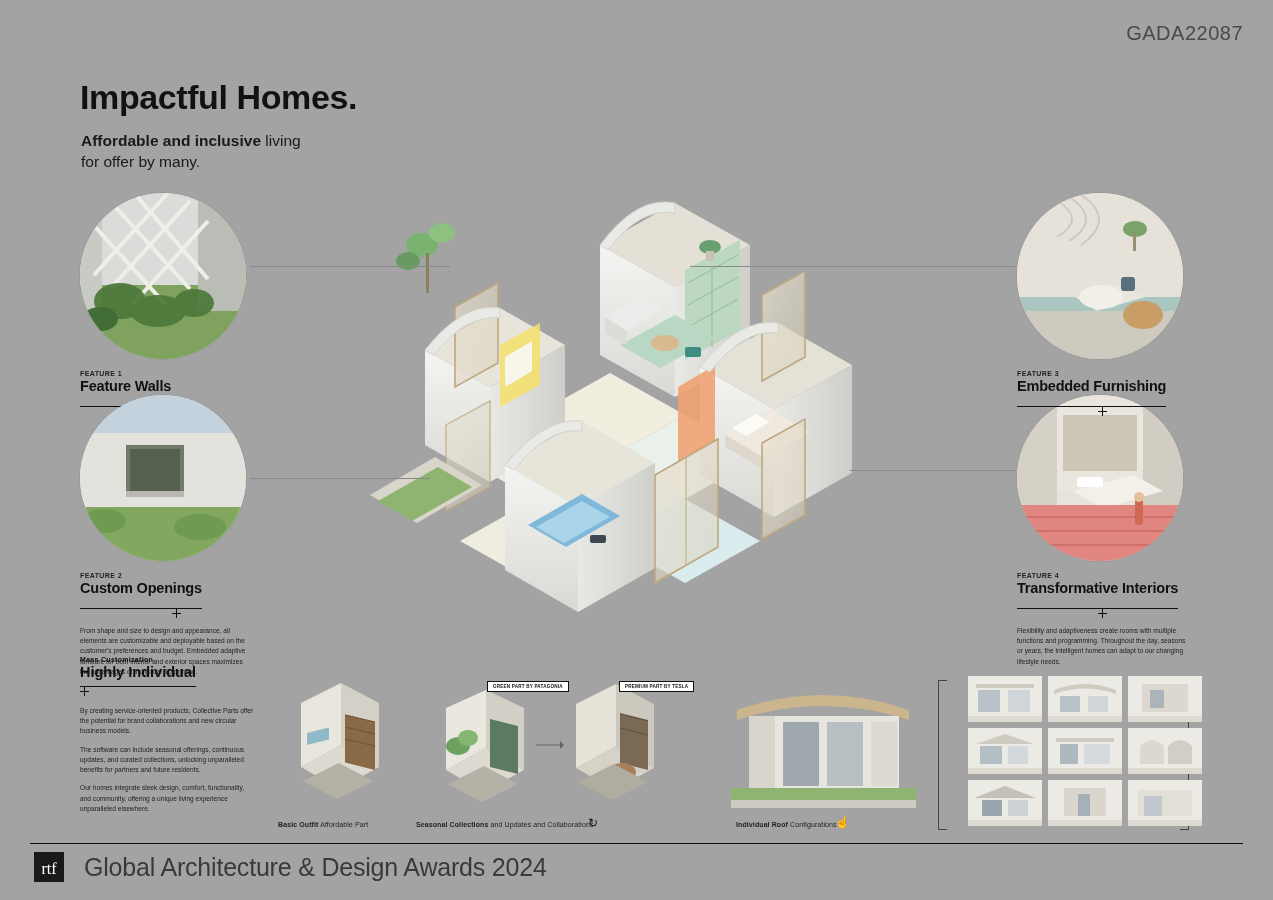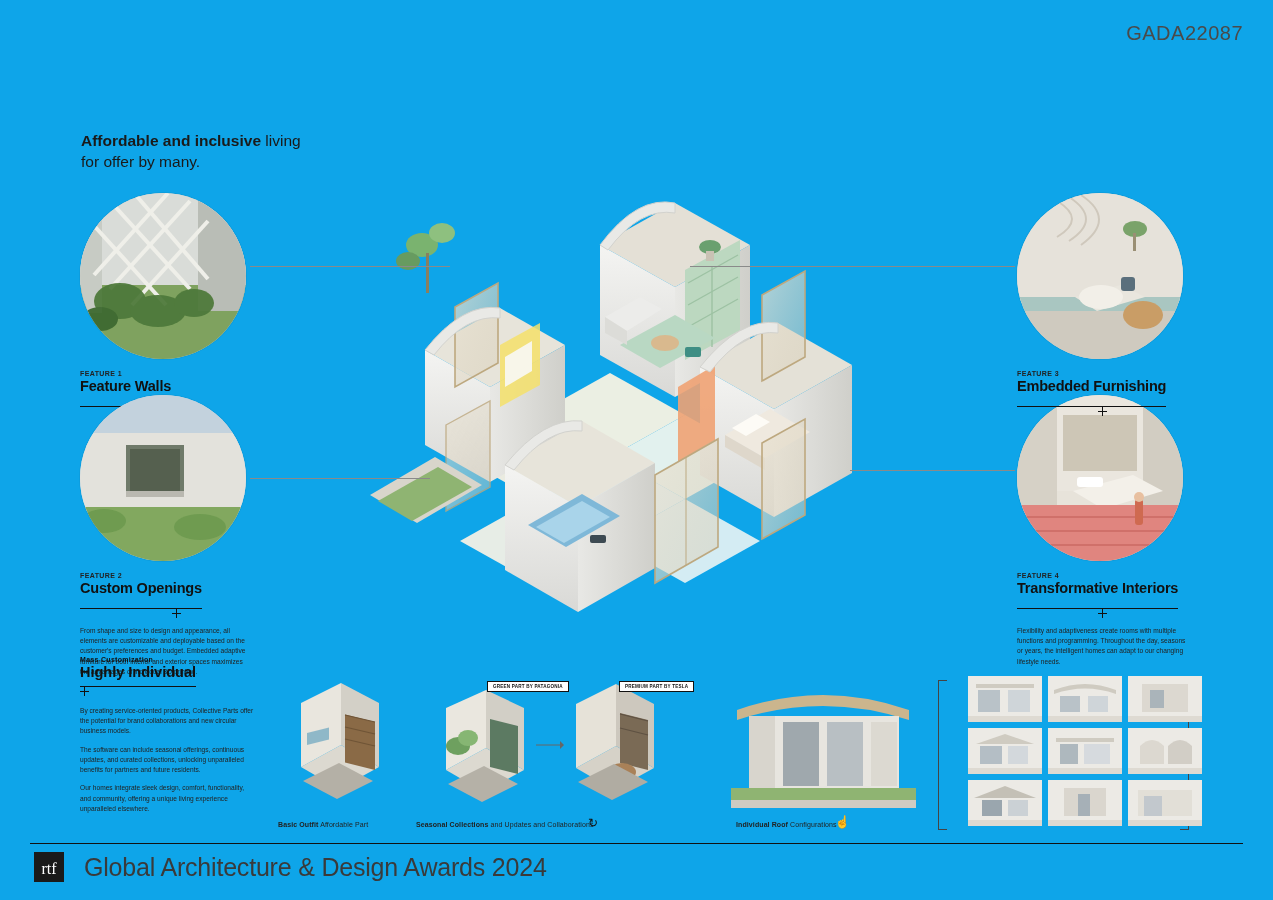--- a/index.html
+++ b/index.html
@@ -13,21 +13,21 @@
     position: relative;
     font-family: "Liberation Sans", sans-serif;
     color: #1a1a1a;
     overflow: hidden;
   }
   .board {
     position: absolute;
     left: 0; top: 0;
     width: 1273px;
     height: 900px;
-    background: #0ea5e9;
+    background: #a3a3a3;
   }
 
   
   .entry-code {
     position: absolute;
     right: 30px;
     top: 22px;
     font-size: 20px;
     letter-spacing: .5px;
     color: #4a4a4a;
@@ -234,20 +234,21 @@
     overflow: hidden;
   }
 </style>
 </head>
 <body>
 
 <div class="board">
 
   <div class="entry-code">GADA22087</div>
 
+  <div class="title">Impactful Homes.</div>
 
   <div class="subtitle">
     <span><b>Affordable and inclusive</b><span> living</span></span><br>
     <span>for offer by many.</span>
   </div>
 
   <div class="iso">
     <svg viewBox="0 0 620 580" width="620" height="580">
       <defs>
         <linearGradient id="wallG" x1="0" y1="0" x2="0" y2="1">

